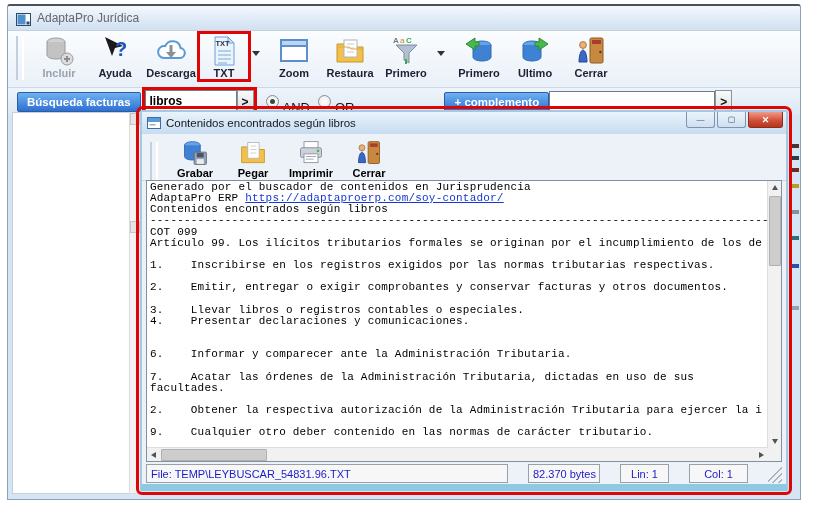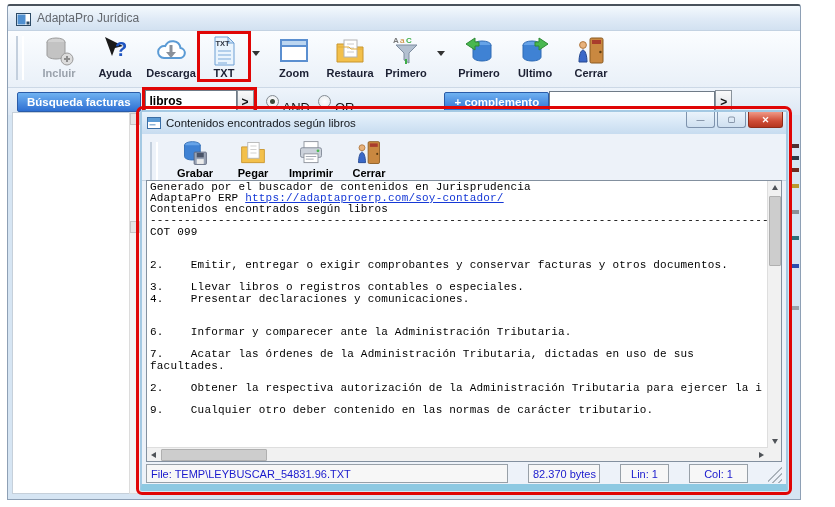--- a/index.html
+++ b/index.html
@@ -358,21 +358,23 @@
       </div>
     </div>
 
     <div class="textarea">
       <div class="text-content">
           <div class="tline">Generado por el buscador de contenidos en Jurisprudencia</div>
           <div class="tline"><span>AdaptaPro ERP </span><span class="content-link">https://adaptaproerp.com/soy-contador/</span></div>
           <div class="tline">Contenidos encontrados según libros</div>
           <div class="tline">--------------------------------------------------------------------------------------------------------------</div>
           <div class="tline">COT 099</div>
-          <div class="tline">&nbsp;</div>
+          <div class="tline">Artículo 99. Los ilícitos tributarios formales se originan por el incumplimiento de los de</div>
+          <div class="tline">&nbsp;</div>
+          <div class="tline">1.    Inscribirse en los registros exigidos por las normas tributarias respectivas.</div>
           <div class="tline">&nbsp;</div>
           <div class="tline">2.    Emitir, entregar o exigir comprobantes y conservar facturas y otros documentos.</div>
           <div class="tline">&nbsp;</div>
           <div class="tline">3.    Llevar libros o registros contables o especiales.</div>
           <div class="tline">4.    Presentar declaraciones y comunicaciones.</div>
           <div class="tline">&nbsp;</div>
           <div class="tline">&nbsp;</div>
           <div class="tline">6.    Informar y comparecer ante la Administración Tributaria.</div>
           <div class="tline">&nbsp;</div>
           <div class="tline">7.    Acatar las órdenes de la Administración Tributaria, dictadas en uso de sus</div>

